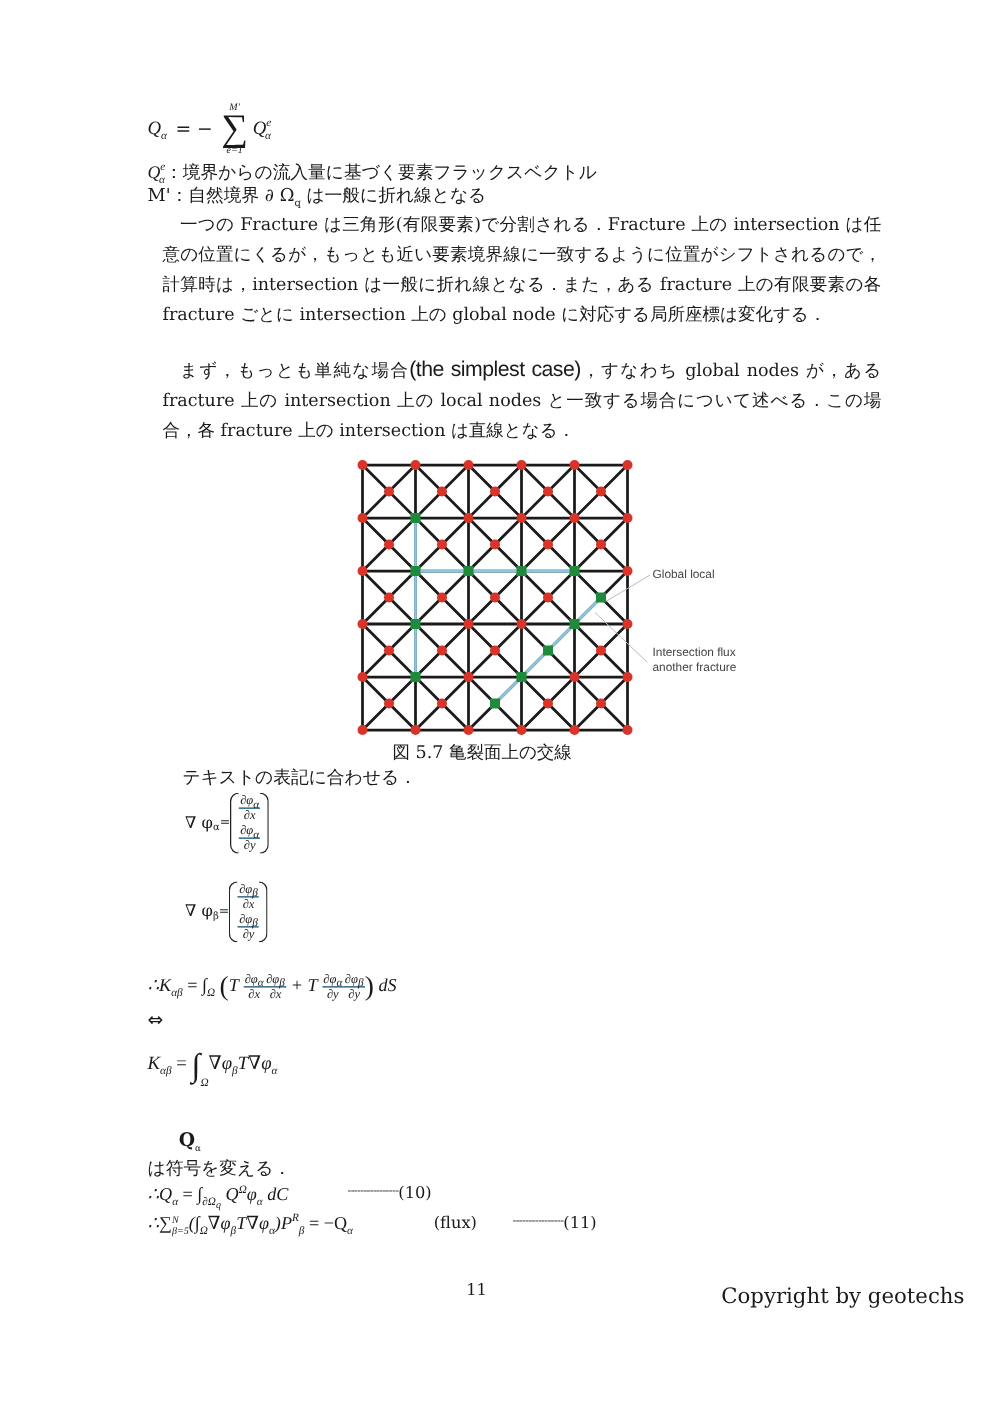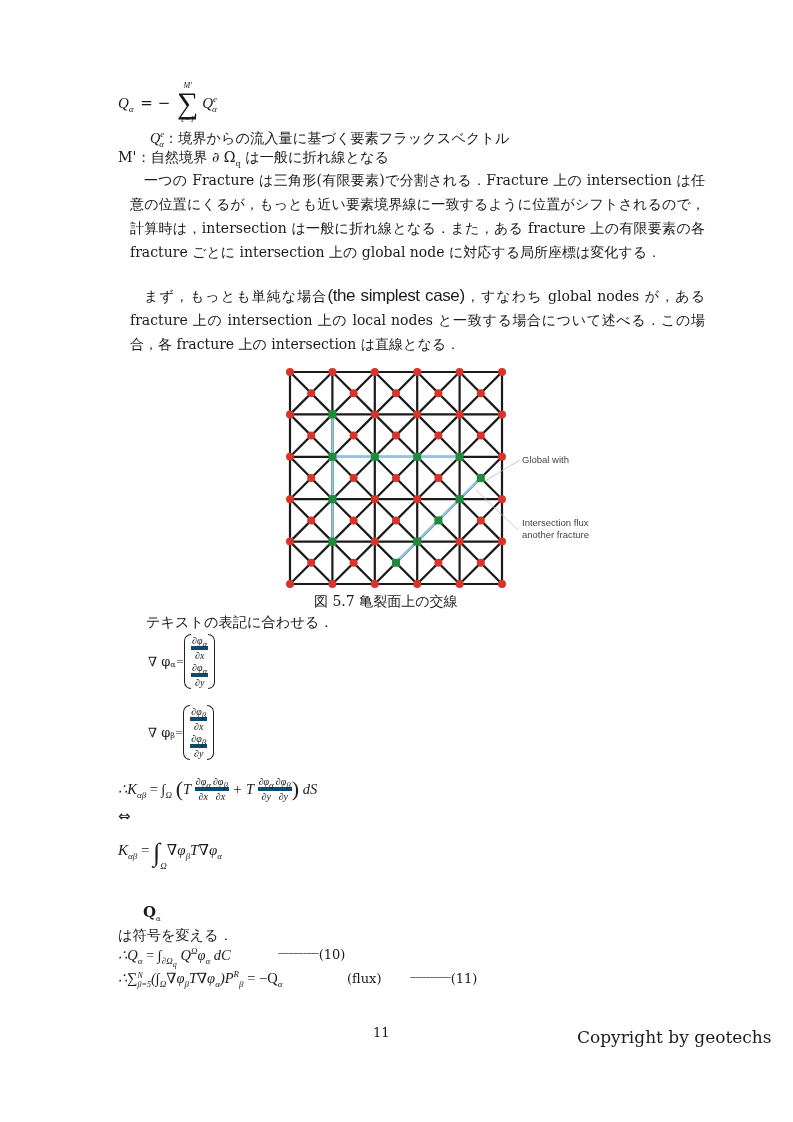--- a/index.html
+++ b/index.html
@@ -5,21 +5,21 @@
   html, body { margin: 0; padding: 0; background: #ffffff; }
   body { width: 793px; height: 1122px; position: relative; overflow: hidden;
          font-family: "DejaVu Serif", "Liberation Serif", serif; color: #1a1a1a; }
   .abs { position: absolute; white-space: nowrap; }
   .txt { font-size: 14.2px; line-height: 19px; }
   .math { font-family: "Liberation Serif", "DejaVu Serif", serif; font-style: italic; }
   .sans { font-family: "Liberation Sans", "DejaVu Sans", sans-serif; font-style: normal; }
   sub, sup { font-size: 9px; line-height: 0; }
   .sub-small { font-size: 8px; }
   .frac { display: inline-block; vertical-align: middle; text-align: center; font-size: 10px; line-height: 11px; }
-  .frac .num { display: block; border-bottom: 4px solid #0c4a6e; padding: 0 1px; }
+  .frac .num { display: block; border-bottom: 1px solid #0c4a6e; padding: 0 1px; }
   .frac .den { display: block; }
   .vec { display: inline-block; vertical-align: middle; position: relative; padding: 0 7px; }
   .vec::before, .vec::after { content: ""; position: absolute; top: 0; bottom: 0; width: 6px;
       border: 1px solid #222; }
   .vec::before { left: 0; border-right: none; border-radius: 8px 0 0 8px; }
   .vec::after { right: 0; border-left: none; border-radius: 0 8px 8px 0; }
   .vec .frac { display: block; margin: 1px 0; }
   .sum { display: inline-block; text-align: center; vertical-align: middle; line-height: 1; }
   .sum .big { font-size: 30px; font-style: normal; display: block; line-height: 26px; }
   .sum .lim { font-size: 8px; display: block; }
@@ -35,21 +35,21 @@
   <span style="vertical-align:middle;"><span>Q</span><sub>α</sub></span>
   <span class="sans" style="font-family:'DejaVu Serif',serif; vertical-align:middle; margin:0 3px;">= −</span>
   <span class="sum">
     <span class="lim">M′</span>
     <span class="big">∑</span>
     <span class="lim">e=1</span>
   </span>
   <span style="vertical-align:middle;"><span>Q</span><sup style="vertical-align:6px">e</sup><sub style="margin-left:-5px">α</sub></span>
 </div>
 
-<div class="abs txt" style="left:118px; top:129px;margin-left:32px;">
+<div class="abs txt" style="left:118px; top:129px;">
   <span class="math"><span>Q</span><sup>e</sup><sub style="margin-left:-5px">α</sub></span><span>：境界からの流入量に基づく要素フラックスベクトル</span>
 </div>
 <div class="abs txt" style="left:118px; top:148px;">
   <span>M'</span><span>：自然境界 ∂ Ω</span><sub class="sub-small">q</sub><span> は一般に折れ線となる</span>
 </div>
 
 <div class="abs par" style="left:130px; top:168px; text-indent:14px;">一つの Fracture は三角形(有限要素)で分割される．Fracture 上の intersection は任意の位置にくるが，もっとも近い要素境界線に一致するように位置がシフトされるので，計算時は，intersection は一般に折れ線となる．また，ある fracture 上の有限要素の各 fracture ごとに intersection 上の global node に対応する局所座標は変化する．</div>
 
 <div class="abs par" style="left:130px; top:284px; text-indent:14px;"><span>まず，もっとも単純な場合</span><span class="eng-sans">(the simplest case)</span><span>，すなわち global nodes が，ある fracture 上の intersection 上の local nodes と一致する場合について述べる．この場合，各 fracture 上の intersection は直線となる．</span></div>
 
@@ -182,21 +182,21 @@
       <circle cx="158.4" cy="200.79999999999998" r="4" fill="#d8342a"></circle>
       <circle cx="200.79999999999998" cy="31.2" r="4" fill="#d8342a"></circle>
       <circle cx="200.79999999999998" cy="73.6" r="4" fill="#d8342a"></circle>
       <rect x="196.79999999999998" y="112" width="8" height="8" fill="#1f8a3c"></rect>
       <circle cx="200.79999999999998" cy="158.4" r="4" fill="#d8342a"></circle>
       <circle cx="200.79999999999998" cy="200.79999999999998" r="4" fill="#d8342a"></circle>
     </g>
   <line x1="205" y1="119" x2="240" y2="98" stroke="#bbbbbb" stroke-width="0.8"></line>
   <line x1="196" y1="128" x2="238" y2="168" stroke="#bbbbbb" stroke-width="0.8"></line>
 </svg>
-<div class="abs label-fig" style="left:522px; top:454px;">Global with</div>
+<div class="abs label-fig" style="left:522px; top:454px;">Global local</div>
 <div class="abs label-fig" style="left:522px; top:517px;">Intersection flux</div>
 <div class="abs label-fig" style="left:522px; top:529px;">another fracture</div>
 
 <div class="abs caption" style="left:314px; top:593px;">図 5.7  亀裂面上の交線</div>
 
 <div class="abs txt" style="left:146px; top:613px;">テキストの表記に合わせる．</div>
 
 <div class="abs" style="left:148px; top:634px; font-size:13px;">
   <span style="vertical-align:middle;">∇ φ</span><sub class="sub-small" style="vertical-align:-2px">α</sub><span style="vertical-align:middle; font-size:10px;">=</span><span class="vec math">
     <span class="frac">

